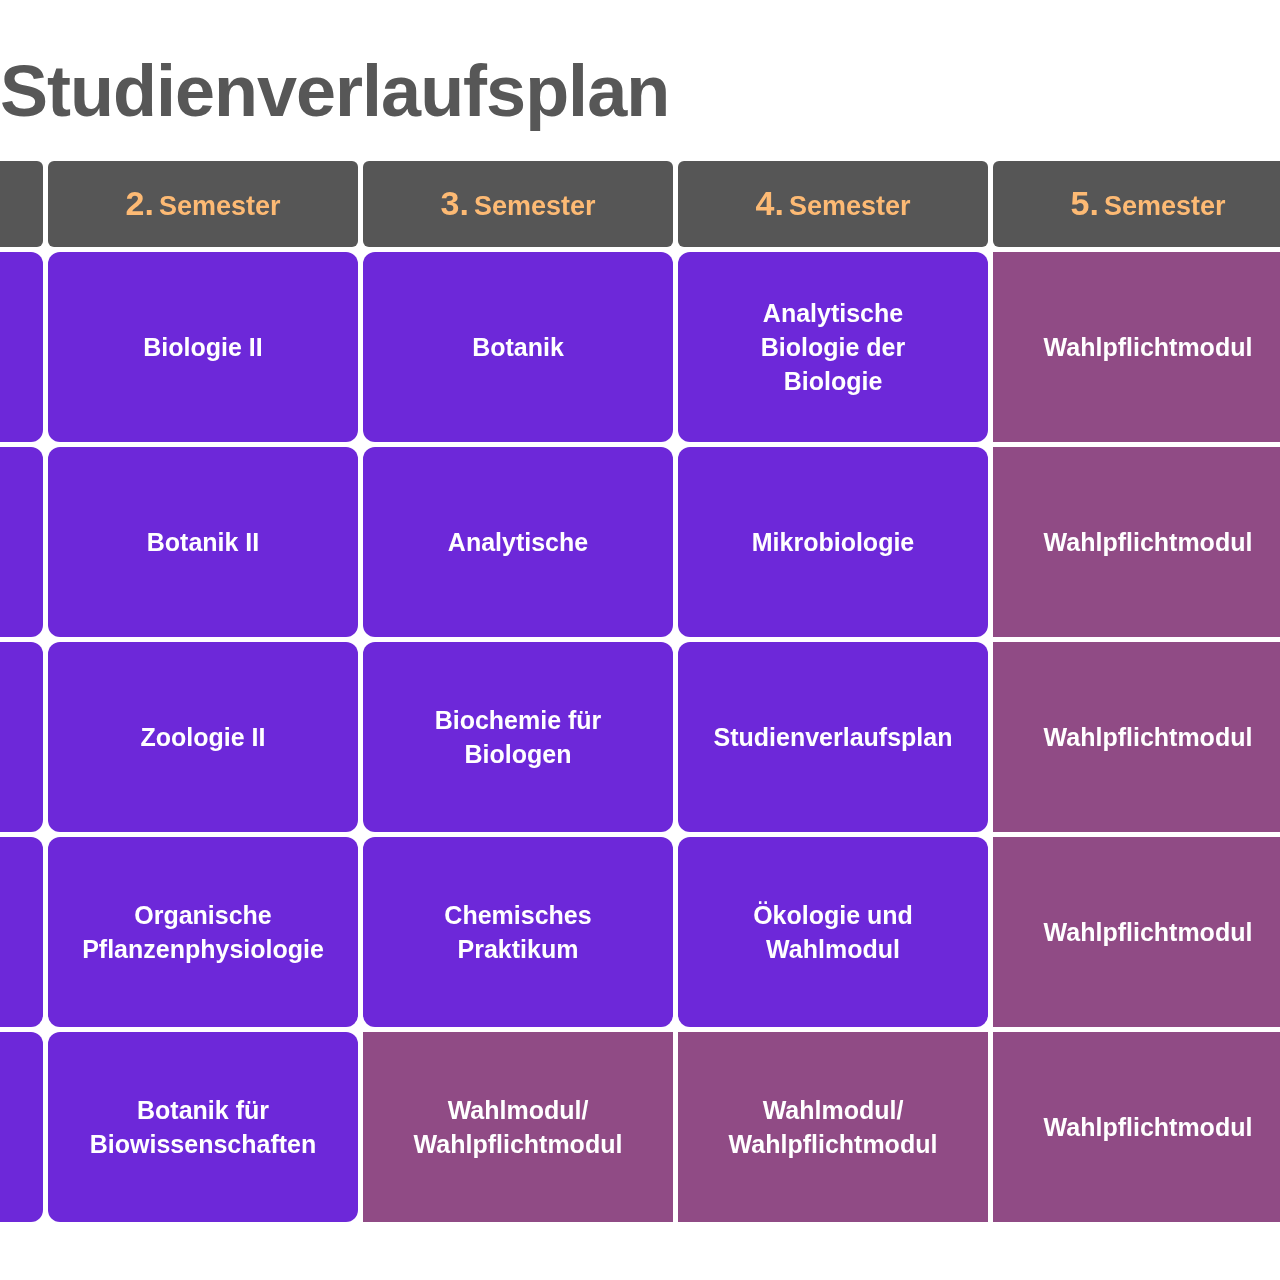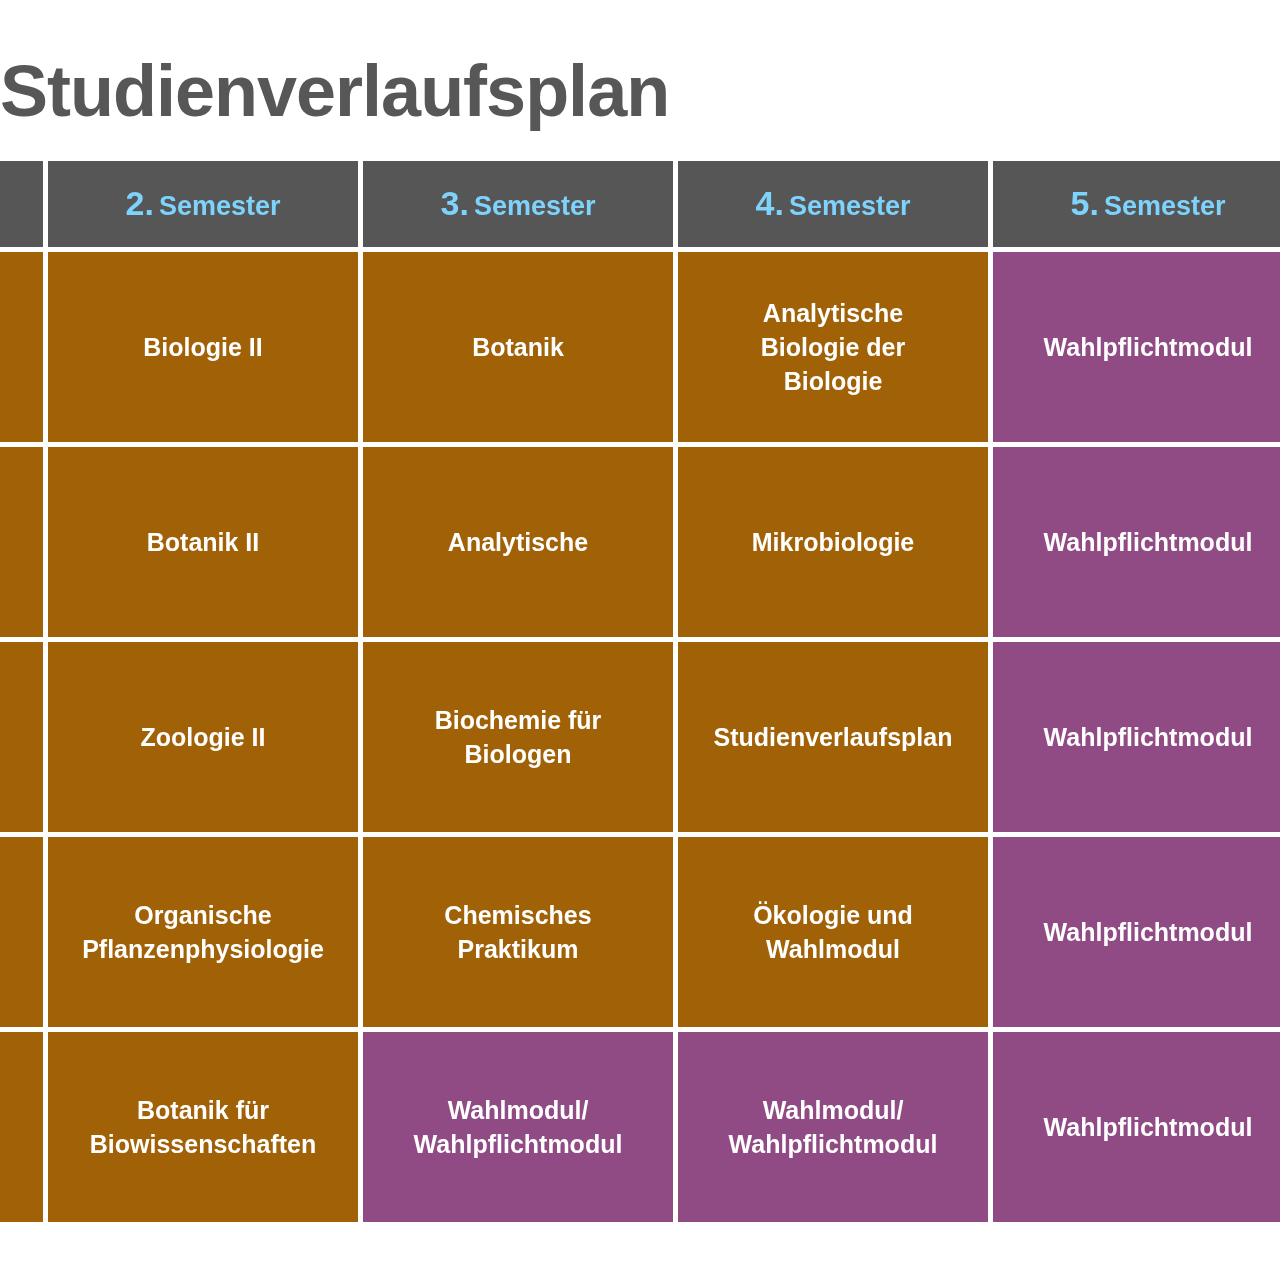--- a/index.html
+++ b/index.html
@@ -56,24 +56,25 @@
     margin: 0;
     vertical-align: middle;
     text-align: center;
     box-sizing: border-box;
   }
 
   
   .hdr {
     background: #565656;
     height: 86px;
-    color: #7dd3fc;
+    color: #fdba74;
     font-family: "Liberation Sans", sans-serif;
     font-weight: bold;
     white-space: nowrap;
+    border-radius: 6px;
   }
   .hdr .num {
     font-size: 34px;
     line-height: 34px;
   }
   .hdr .word {
     font-size: 27px;
     line-height: 34px;
     margin-left: 5px;
   }
@@ -81,21 +82,21 @@
   
   .cell {
     height: 190px;
     color: #ffffff;
     font-family: "Liberation Sans", sans-serif;
     font-weight: bold;
     font-size: 25px;
     line-height: 34px;
     padding: 6px 10px;
   }
-  .cell.core    { background: #a16207; }
+  .cell.core    { background: #6d28d9; border-radius: 12px; }
   .cell.elect   { background: #904B85; }
 
   .cell .txt { display: block; }
 </style>
 </head>
 <body>
 
 <div id="page">
 
   <div class="title">Studienverlaufsplan</div>

